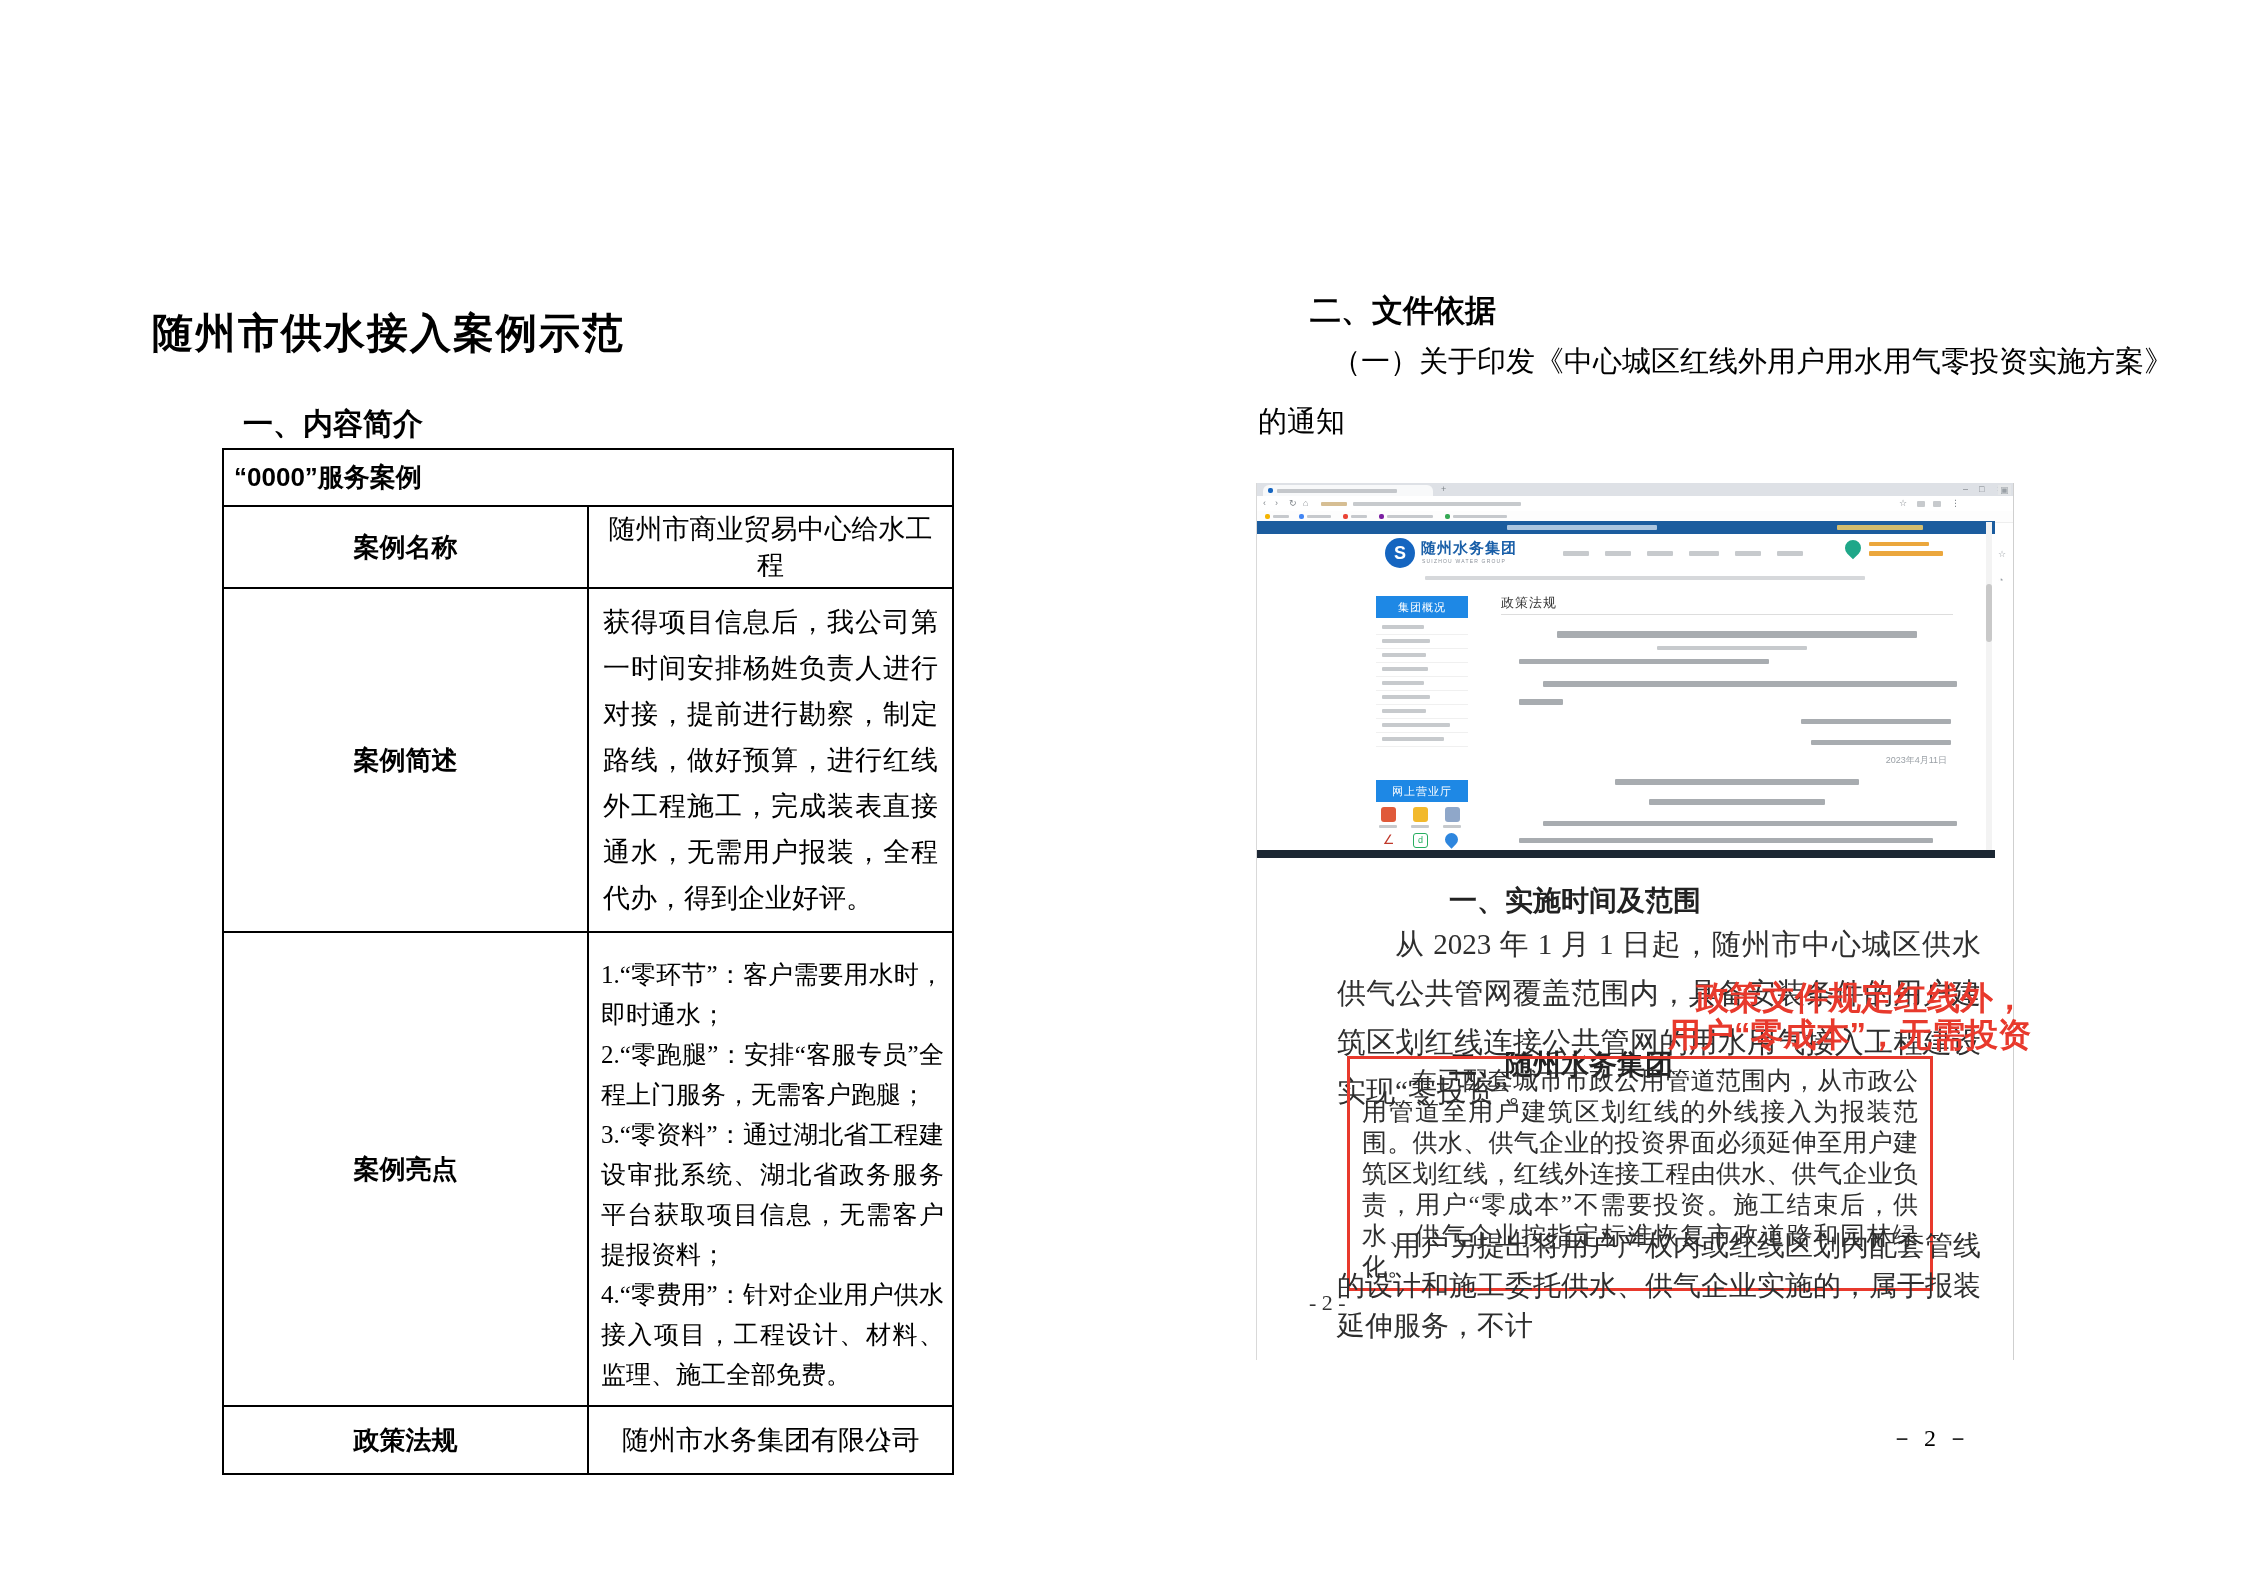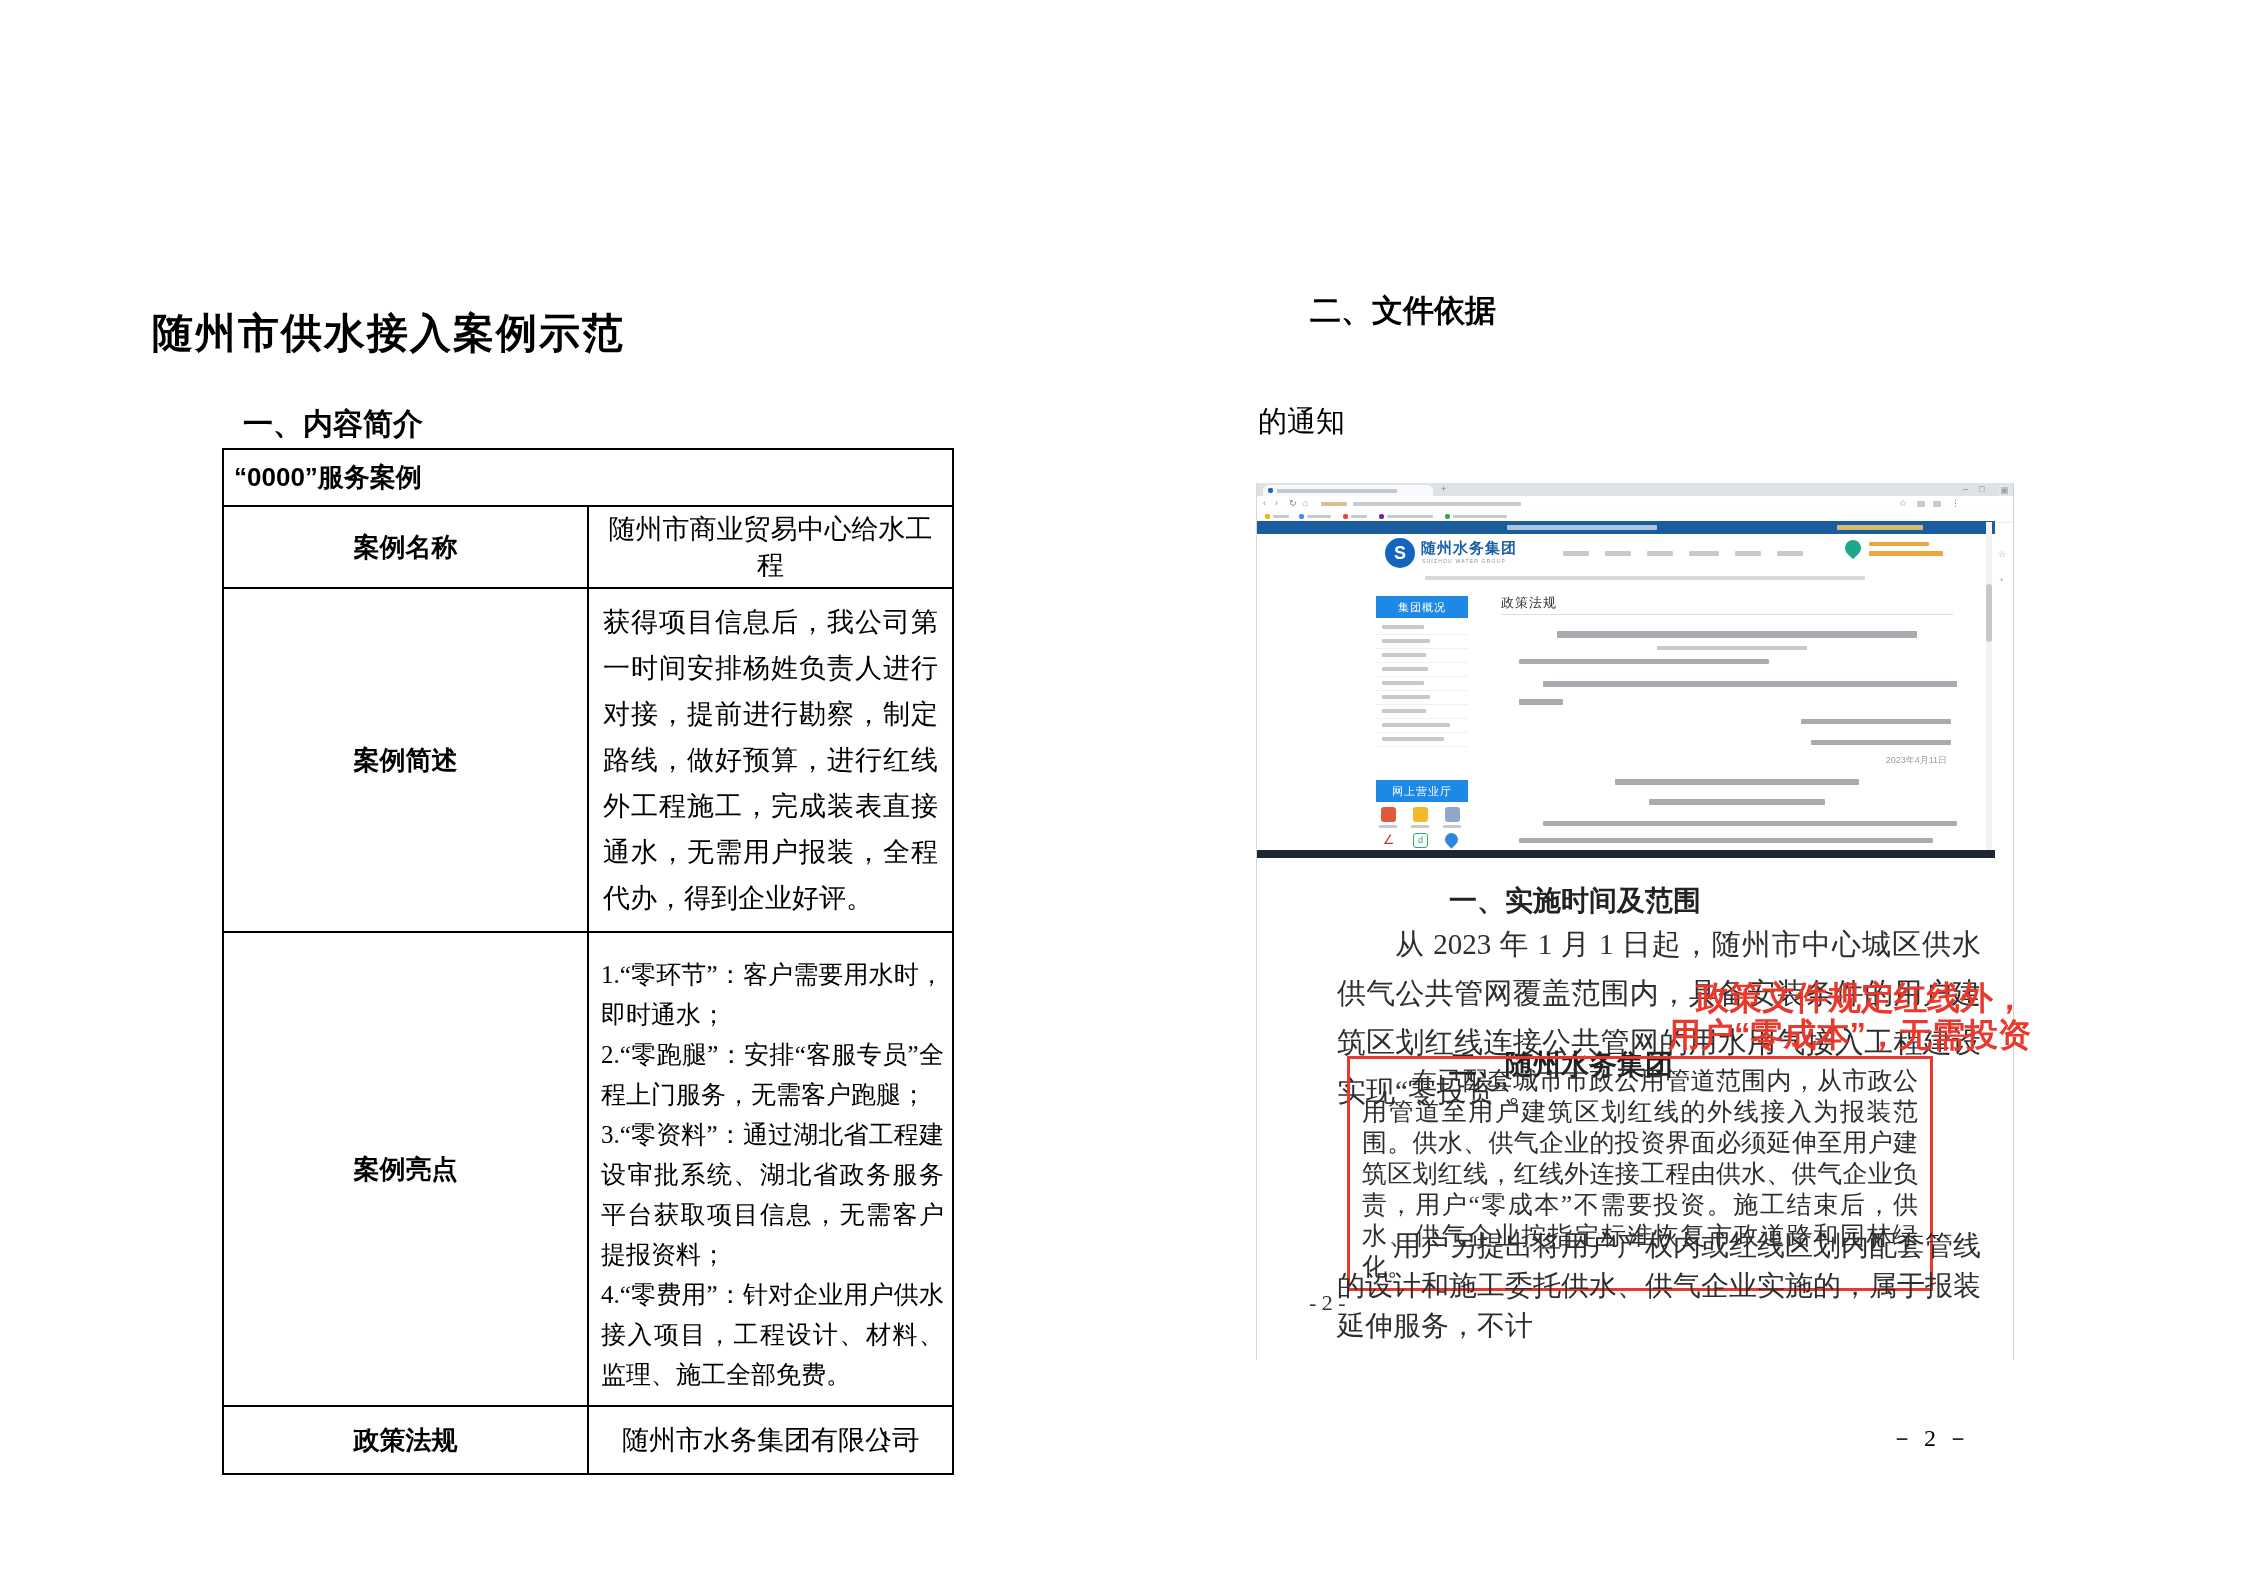--- a/index.html
+++ b/index.html
@@ -105,20 +105,21 @@
     <tr style="height:68px;">
       <td class="lbl">政策法规</td>
       <td class="val">随州市水务集团有限公司</td>
     </tr>
   </tbody>
     </table>
 
   <div class="abs pgnum ctr" style="left:845px;top:1422px;width:200px;">－ 1 －</div>
 
   <div class="abs p2-h sans">二、文件依据</div>
+  <div class="abs p2-l1">（一）关于印发《中心城区红线外用户用水用气零投资实施方案》</div>
   <div class="abs p2-l2">的通知</div>
 
   <div class="abs attachment">
 
     <div class="abs shot">
 
       <div class="abs tabbar">
         <div class="abs tab">
           <span class="dot" style="left:5px;top:3px;background:#1565c0;"></span>
           <span class="fz" style="left:14px;top:4px;width:120px;height:4px;"></span>

